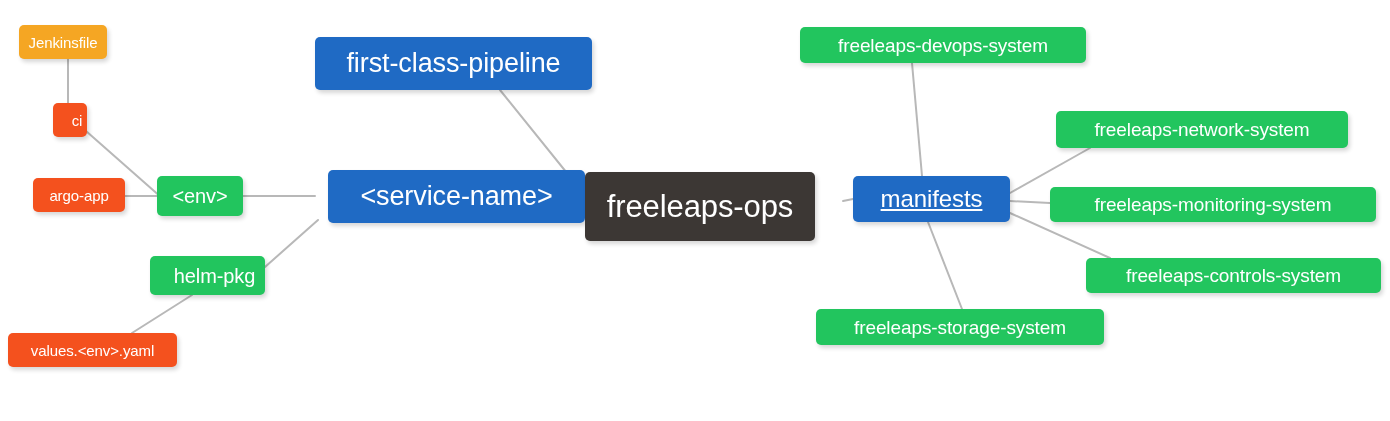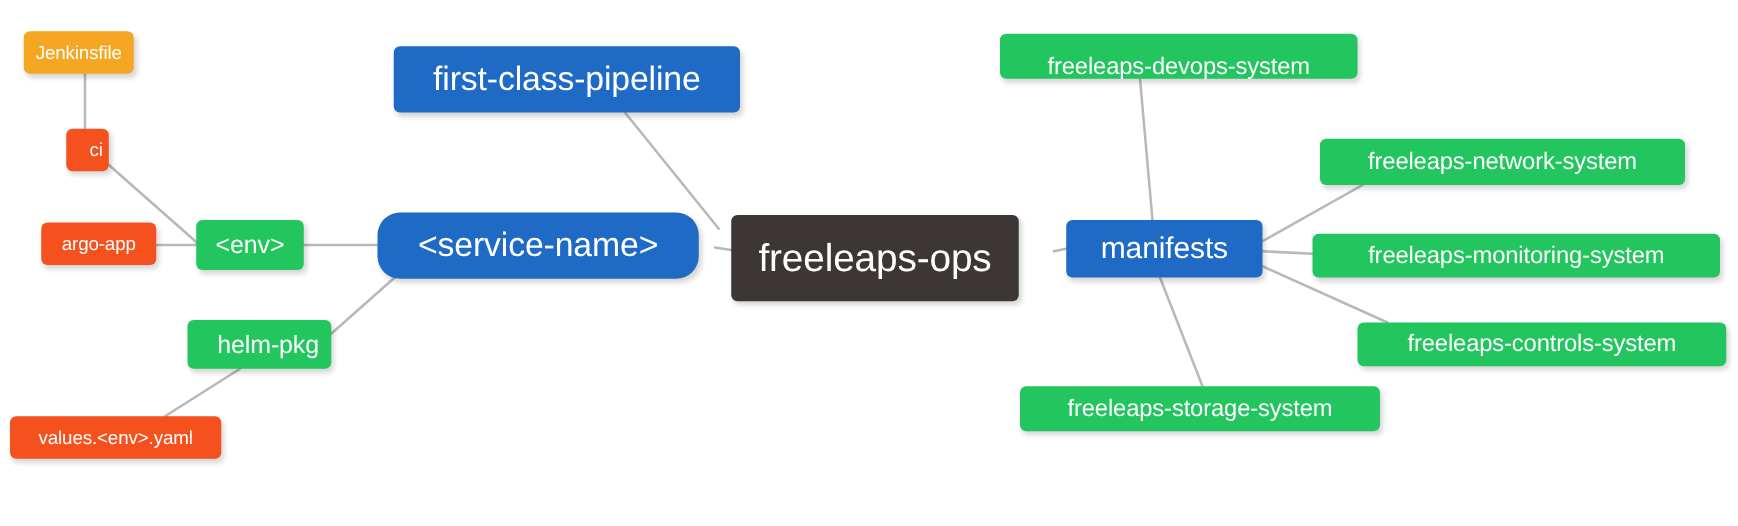--- a/index.html
+++ b/index.html
@@ -81,30 +81,30 @@
       </div>
       <div class="node" style="left: 150px; top: 256px; width: 115px; height: 39px; background: rgb(34, 197, 94); font-size: 20px; padding-left: 24px;">
         <span>helm-pkg</span>
       </div>
       <div class="node" style="left: 8px; top: 333px; width: 169px; height: 34px; background: rgb(244, 81, 30); font-size: 15px;">
         <span>values.&lt;env&gt;.yaml</span>
       </div>
       <div class="node" style="left: 315px; top: 37px; width: 277px; height: 53px; background: rgb(31, 106, 196); font-size: 27px;">
         <span>first-class-pipeline</span>
       </div>
-      <div class="node" style="left: 302px; top: 170px; width: 257px; height: 53px; background: rgb(31, 106, 196); font-size: 27px; border-radius: 18px;">
+      <div class="node" style="left: 328px; top: 170px; width: 257px; height: 53px; background: rgb(31, 106, 196); font-size: 27px;">
         <span>&lt;service-name&gt;</span>
       </div>
       <div class="node" style="left: 585px; top: 172px; width: 230px; height: 69px; background: rgb(60, 55, 52); font-size: 31px;">
         <span>freeleaps-ops</span>
       </div>
-      <div class="node" style="left: 853px; top: 176px; width: 157px; height: 46px; background: rgb(31, 106, 196); font-size: 24px;">
+      <div class="node" style="left: 853px; top: 176px; width: 157px; height: 46px; background: rgb(31, 106, 196); font-size: 24px; text-decoration: underline;">
         <span>manifests</span>
       </div>
-      <div class="node" style="left: 800px; top: 27px; width: 286px; height: 36px; background: rgb(34, 197, 94); font-size: 19px; align-items: flex-end;">
+      <div class="node" style="left: 800px; top: 27px; width: 286px; height: 36px; background: rgb(34, 197, 94); font-size: 19px;">
         <span>freeleaps-devops-system</span>
       </div>
       <div class="node" style="left: 1056px; top: 111px; width: 292px; height: 37px; background: rgb(34, 197, 94); font-size: 19px;">
         <span>freeleaps-network-system</span>
       </div>
       <div class="node" style="left: 1050px; top: 187px; width: 326px; height: 35px; background: rgb(34, 197, 94); font-size: 19px; text-align: right;">
         <span>freeleaps-monitoring-system</span>
       </div>
       <div class="node" style="left: 1058px; top: 258px; width: 295px; height: 35px; background: rgb(34, 197, 94); font-size: 19px; margin-left: 28px;">
         <span>freeleaps-controls-system</span>

